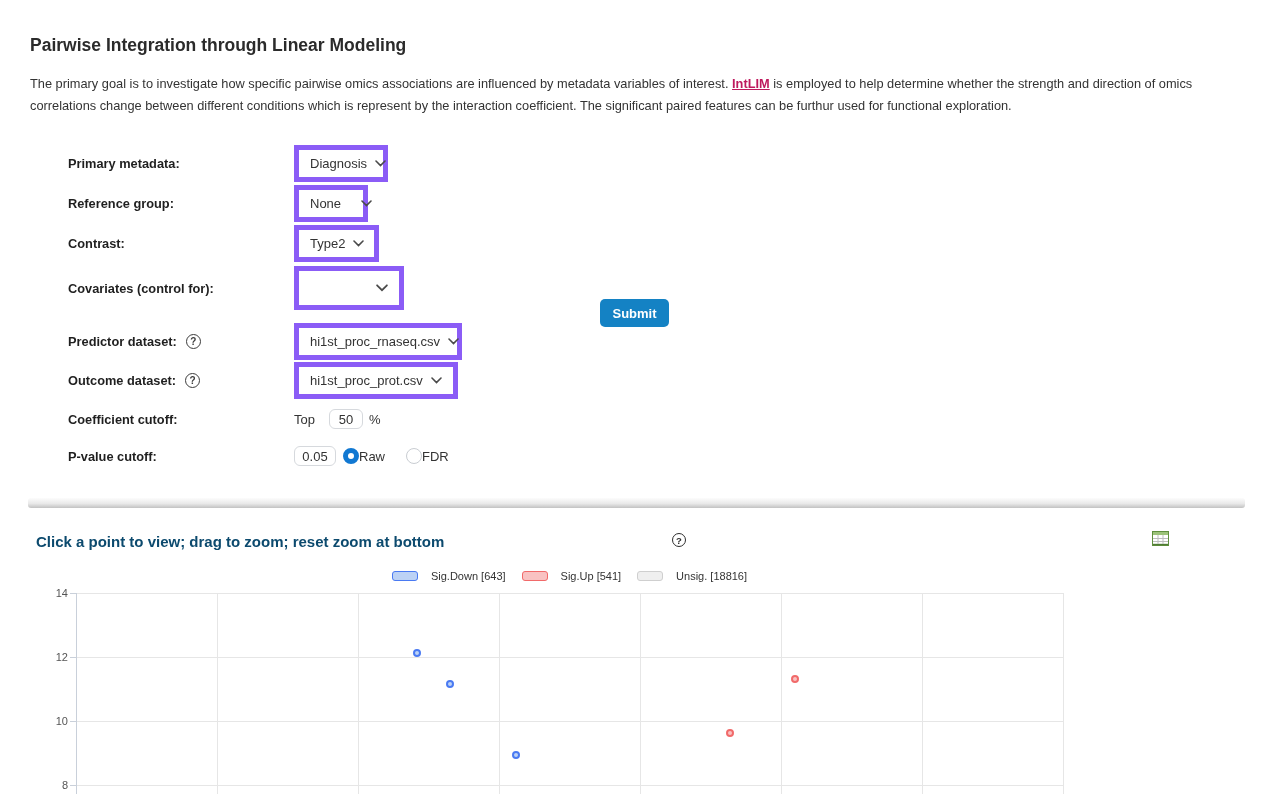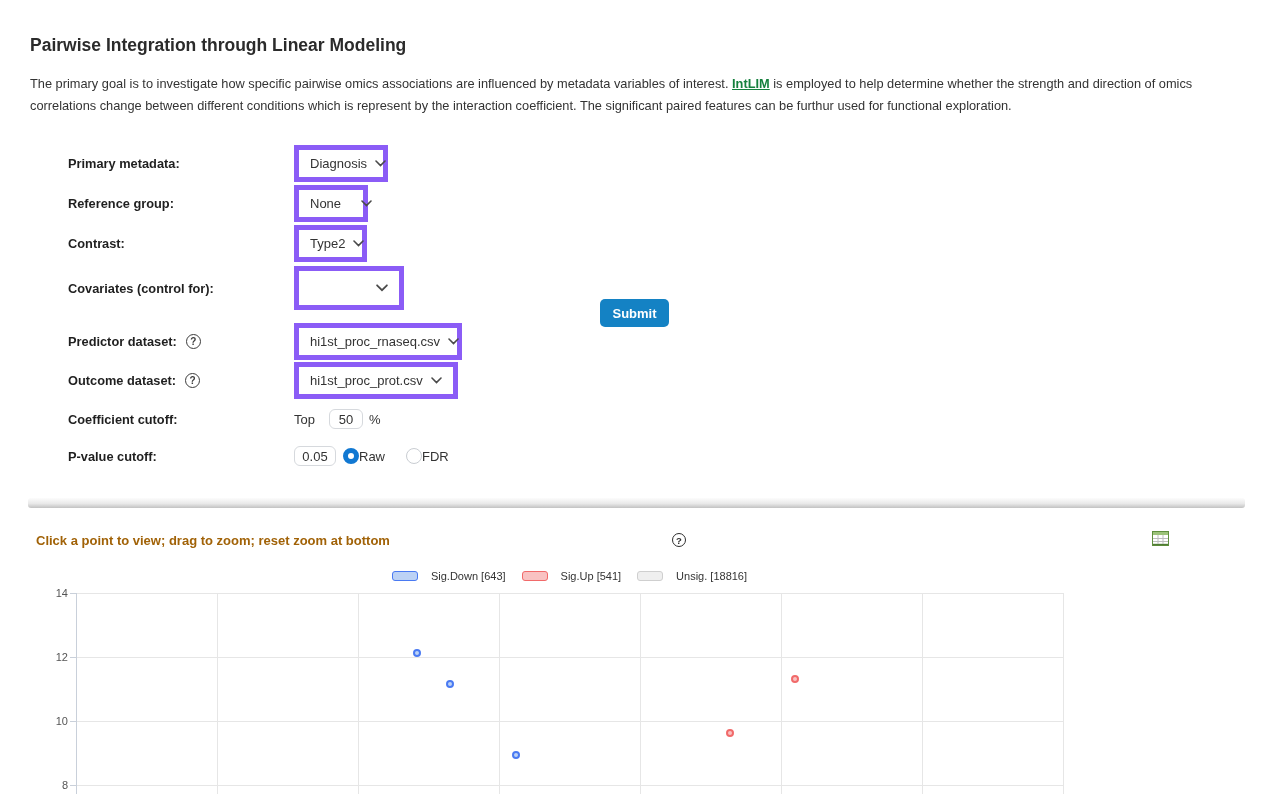--- a/index.html
+++ b/index.html
@@ -13,21 +13,21 @@
     color: #333;
   }
   .title {
     position: absolute; left: 30px; top: 35px;
     font-size: 17.5px; font-weight: bold; color: #2b2b2b;
   }
   .desc {
     position: absolute; left: 30px; top: 73px; width: 1212px;
     font-size: 12.8px; line-height: 21.5px; color: #333;
   }
-  .desc a { color: #15803d; text-decoration: underline; font-weight: bold; cursor: pointer; }
+  .desc a { color: #be185d; text-decoration: underline; font-weight: bold; cursor: pointer; }
 
   
   .form-row { position: absolute; left: 68px; display: flex; align-items: center; }
   .form-label {
     width: 226px; font-size: 12.8px; font-weight: bold; color: #1f1f1f;
     display: flex; align-items: center; gap: 9px; flex-shrink: 0;
   }
   .qmark {
     width: 15px; height: 15px; border: 1.4px solid #3c3c3c; border-radius: 50%;
     display: inline-flex; align-items: center; justify-content: center;
@@ -56,21 +56,21 @@
   }
   .divider {
     position: absolute; left: 28px; top: 498px; width: 1217px; height: 10px;
     border-radius: 3px;
     background: linear-gradient(180deg, #fcfcfc 0%, #e9e9e9 55%, #c2c2c2 100%);
   }
 
   
   .hint {
     position: absolute; left: 36px; top: 533px;
-    font-size: 13px; font-weight: bold; color: #a16207;
+    font-size: 15px; font-weight: bold; color: #0c4a6e;
   }
   .chart-help {
     position: absolute; left: 672px; top: 533px;
     width: 14px; height: 14px; border: 1.4px solid #2d2d2d; border-radius: 50%;
     display: flex; align-items: center; justify-content: center;
     font-size: 9.5px; font-weight: bold; color: #2d2d2d; cursor: pointer;
   }
   .table-icon { position: absolute; left: 1152px; top: 531px; cursor: pointer; }
 
   .legend {
@@ -121,21 +121,21 @@
     <div class="select" style="width:74px;gap:12px;">
       <span>None</span>
       <svg width="11" height="7" viewBox="0 0 11 7">
           <path d="M1 1 L5.5 5.5 L10 1" stroke="#4a4a4a" stroke-width="1.6" fill="none" stroke-linecap="round"></path>
         </svg>
     </div>
   </div>
 
   <div class="form-row" style="top:225px; height:37px;">
     <div class="form-label">Contrast:</div>
-    <div class="select" style="width:73px;">
+    <div class="select" style="width:85px;">
       <span>Type2</span>
       <svg width="11" height="7" viewBox="0 0 11 7">
           <path d="M1 1 L5.5 5.5 L10 1" stroke="#4a4a4a" stroke-width="1.6" fill="none" stroke-linecap="round"></path>
         </svg>
     </div>
   </div>
 
   <div class="form-row" style="top:266px; height:44px;">
     <div class="form-label">Covariates (control for):</div>
     <div class="select" style="width:110px; height:44px;">

